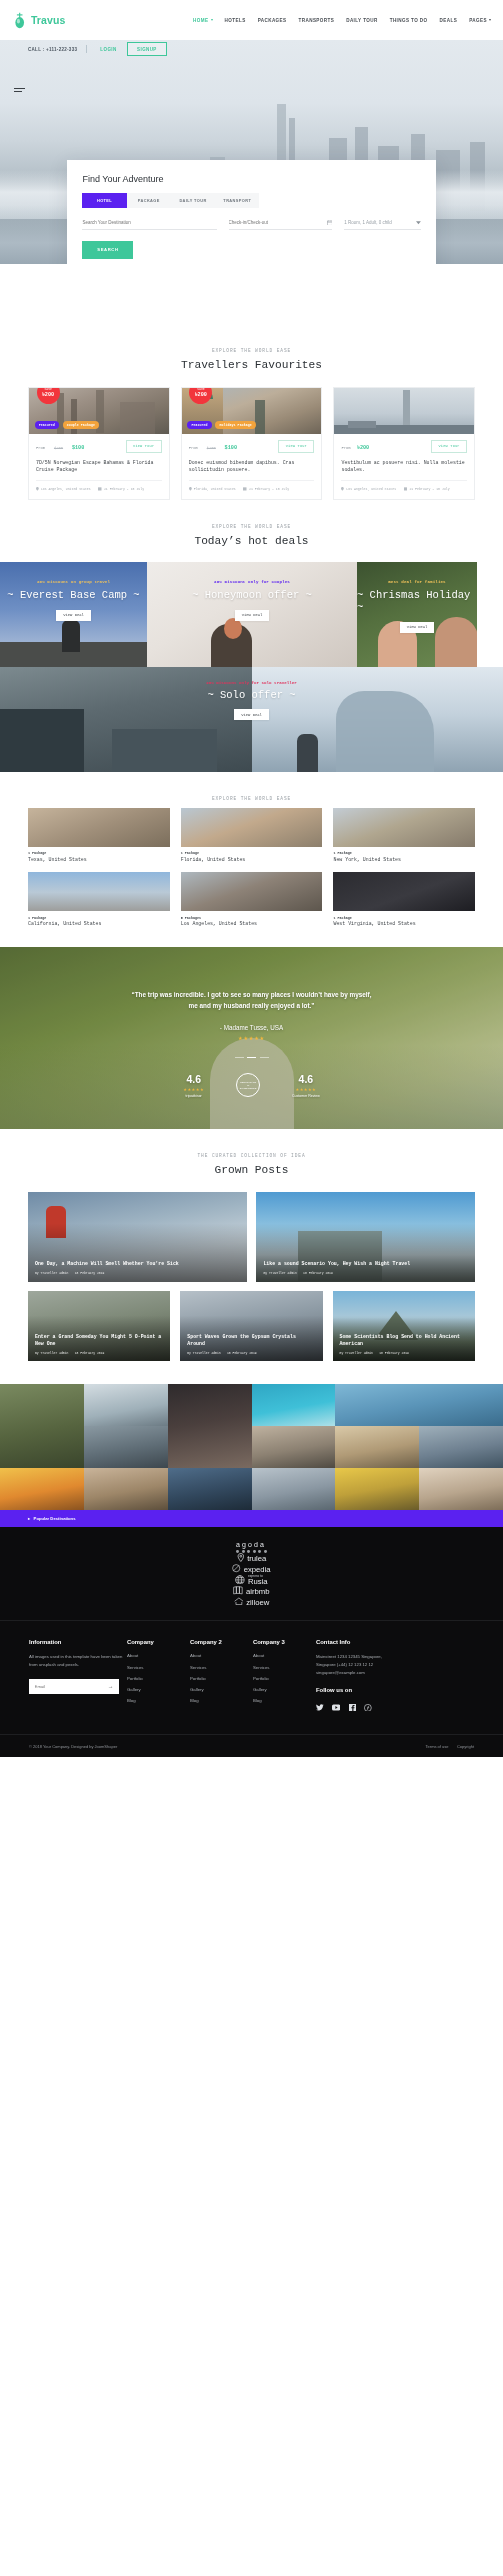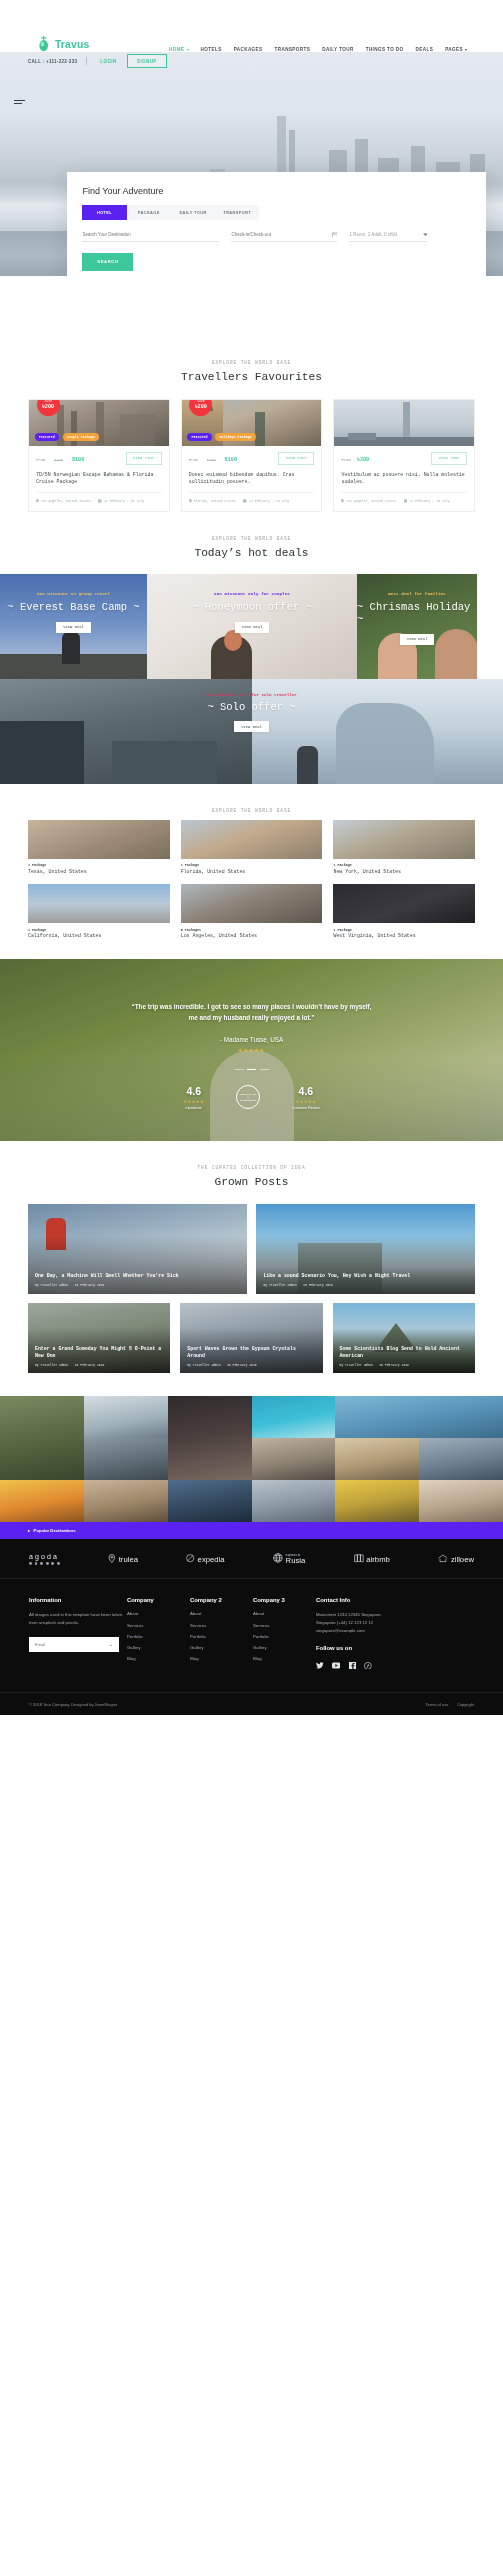--- a/index.html
+++ b/index.html
@@ -3,21 +3,21 @@
 <meta charset="utf-8">
 <style>
   * { margin:0; padding:0; box-sizing:border-box; }
   body {
     width:503px; font-family:"Liberation Sans", sans-serif;
     color:#33383d; background:#fff; overflow-x:hidden;
   }
   .wrap { width:503px; margin:0 auto; position:relative; }
 
   
-  .topnav { height:52px; display:flex; align-items:flex-end; padding:0 36px; background:#fff; }
+  .topnav { height:40px; display:flex; align-items:center; padding:0 12px; background:#fff; }
   .logo { display:flex; align-items:center; gap:3.5px; }
   .logo-mark { width:15.4px; height:17px; position:relative; }
   .logo-mark svg { display:block; }
   .logo-text { font-size:10.5px; font-weight:600; color:#3ec79a; letter-spacing:0.1px; }
   .nav-items { margin-left:auto; display:flex; align-items:center; gap:12px; }
   .nav-item { font-size:4.6px; letter-spacing:0.4px; color:#4a4f55; font-weight:600; cursor:pointer; display:flex; align-items:center; gap:2.1px;}
   .nav-item.active { color:#3ec79a; }
   .caret { width:0;height:0;border-left:1.7px solid transparent;border-right:1.7px solid transparent;border-top:2.1px solid currentColor; display:inline-block; }
 
   
@@ -36,21 +36,21 @@
   .signup-btn { font-size:4.5px; letter-spacing:0.4px; color:#3ec79a; font-weight:600; border:0.7px solid #3ec79a;
     padding:3.5px 9px; margin-left:4.9px; cursor:pointer; background:rgba(255,255,255,.25); }
   .hero-content { position:relative; padding:41px 0 0 38px; }
   .burger { position:absolute; left:14px; top:48px; display:flex; flex-direction:column; gap:2.1px; cursor:pointer;}
   .burger span { display:block; width:10.5px; height:1.1px; background:#3a3f44; }
   .burger span:nth-child(2){ width:7.7px; }
   .eyebrow { font-size:5px; letter-spacing:0.9px; color:#5a6168; margin-bottom:6.3px; }
   .hero-title { font-size:16px; line-height:1.24; font-weight:300; color:#23282d; letter-spacing:-0.1px; }
 
   
-  .search-card { position:absolute; left:67px; top:120px; width:419px; background:#fff;
+  .search-card { position:absolute; left:67px; top:120px; width:369px; background:#fff;
      box-shadow:0 4.2px 18px rgba(40,50,60,.13); padding:14px 15.4px 17px; z-index:5;}
   .search-title { font-size:9px; font-weight:400; color:#2c3136; margin-bottom:9px; }
   .tabs { display:flex; background:#f5f6f7; margin-bottom:12px; width:177px; }
   .tab { font-size:3.9px; letter-spacing:0.4px; font-weight:700; padding:4.9px 0; text-align:center; flex:1; color:#6f767d; cursor:pointer;}
   .tab.active { background:#5b21f0; color:#fff; }
   .fields { display:flex; gap:12px; align-items:flex-end; }
   .field { border-bottom:0.7px solid #e3e5e8; padding-bottom:3.5px; display:flex; align-items:center; }
   .field.dest { width:137px; }
   .field.date { width:106px; justify-content:space-between; }
   .field.guest { width:78px; justify-content:space-between; }
@@ -150,21 +150,21 @@
   
   .mosaic { display:grid; grid-template-columns:repeat(6,1fr); grid-auto-rows:42px; margin-top:22.4px; }
   .mtile { position:relative; overflow:hidden; }
 
   
   .popbar { background:#5b21f0; color:#fff; font-size:4.2px; font-weight:700; padding:6.3px 28px; display:flex; align-items:center; gap:3.5px;}
 
   
   .footer { background:#0c0c0d; color:#cfd2d6; }
   .brands { display:flex; align-items:center; justify-content:space-between; padding:14px 29px 12.6px;
-     border-bottom:0.7px solid #1e1f21; }
+     border-bottom:0.7px solid #1e1f21;flex-direction:column; }
   .brand { color:#e9ebee; display:flex; align-items:center; gap:2.8px; font-size:7.7px; font-weight:300; }
   .agoda-dots { display:flex; gap:2.8px; justify-content:center; margin-top:2.1px; }
   .agoda-dots i { width:2.8px;height:2.8px;border-radius:50%;background:#9b9ea2; display:block;}
   .fcols { display:flex; padding:18px 29px 21px; gap:0; }
   .fcol { }
   .fcol.info { width:98px; }
   .fcol.lk { width:63px; }
   .fcol.contact { width:126px; }
   .fcol h4 { font-size:5.9px; color:#fff; font-weight:700; margin-bottom:8.4px; }
   .fcol p { font-size:4.3px; line-height:1.85; color:#a9adb2; }

